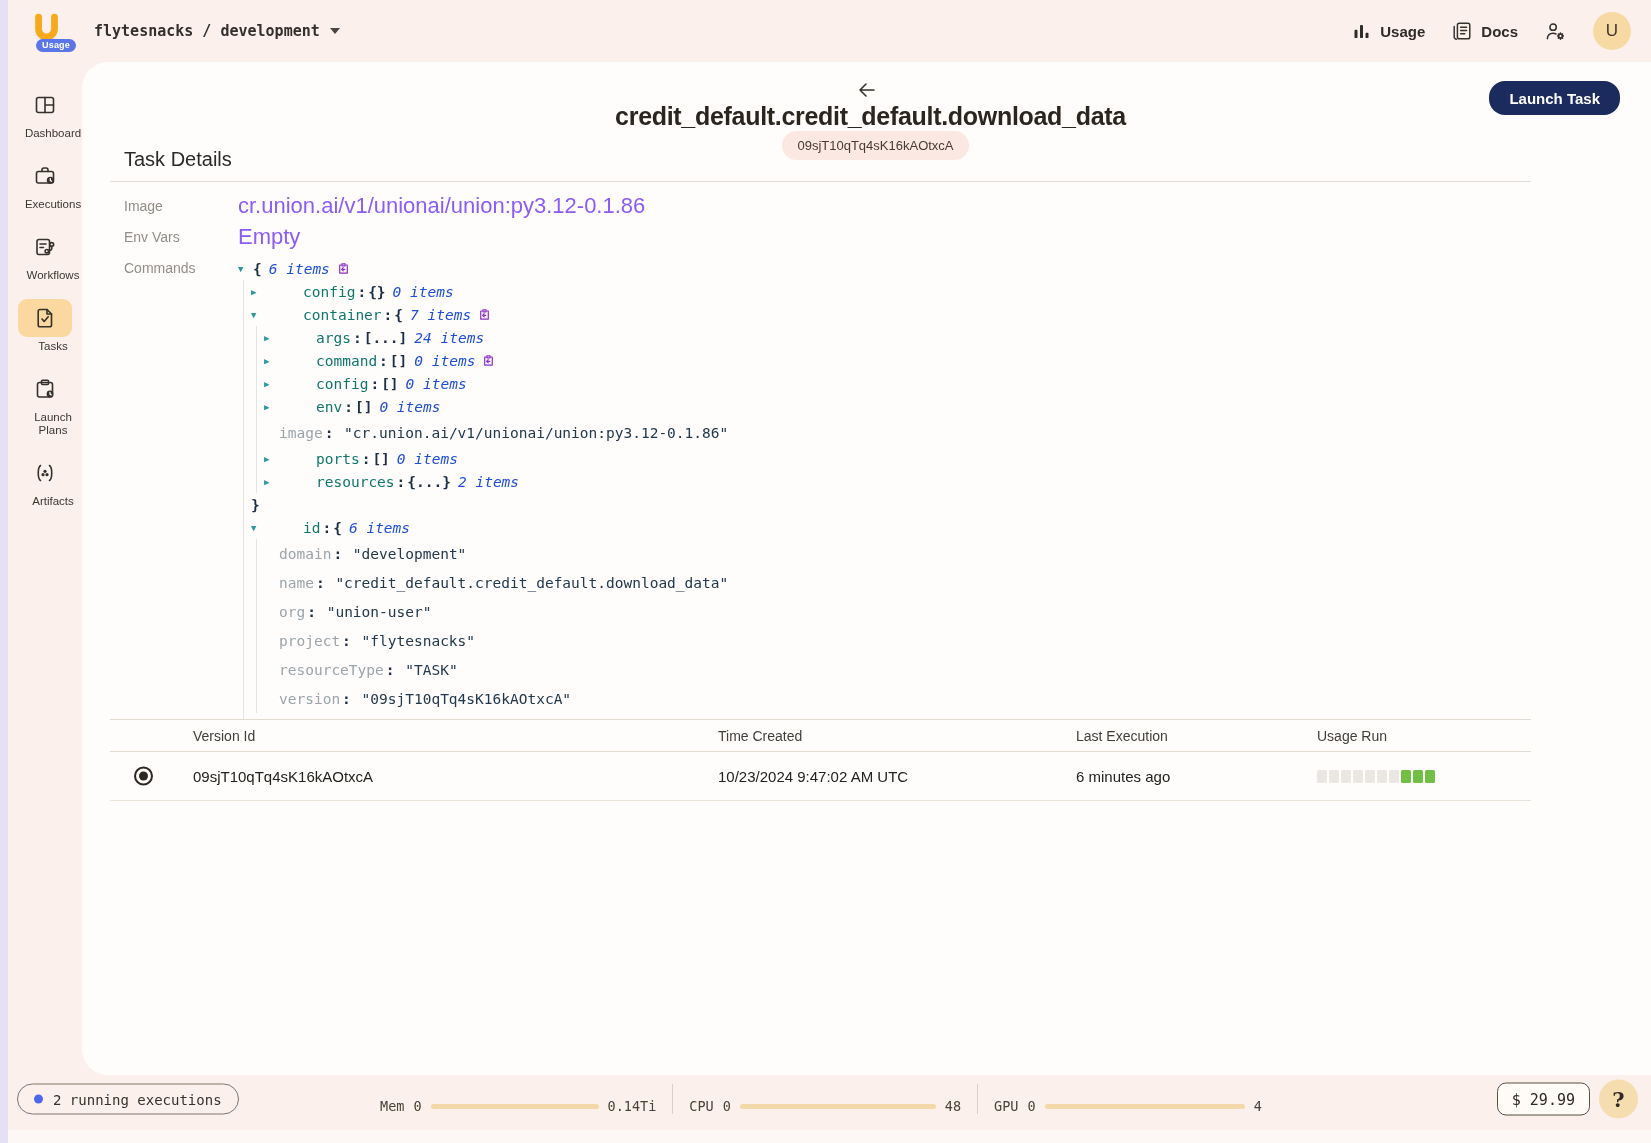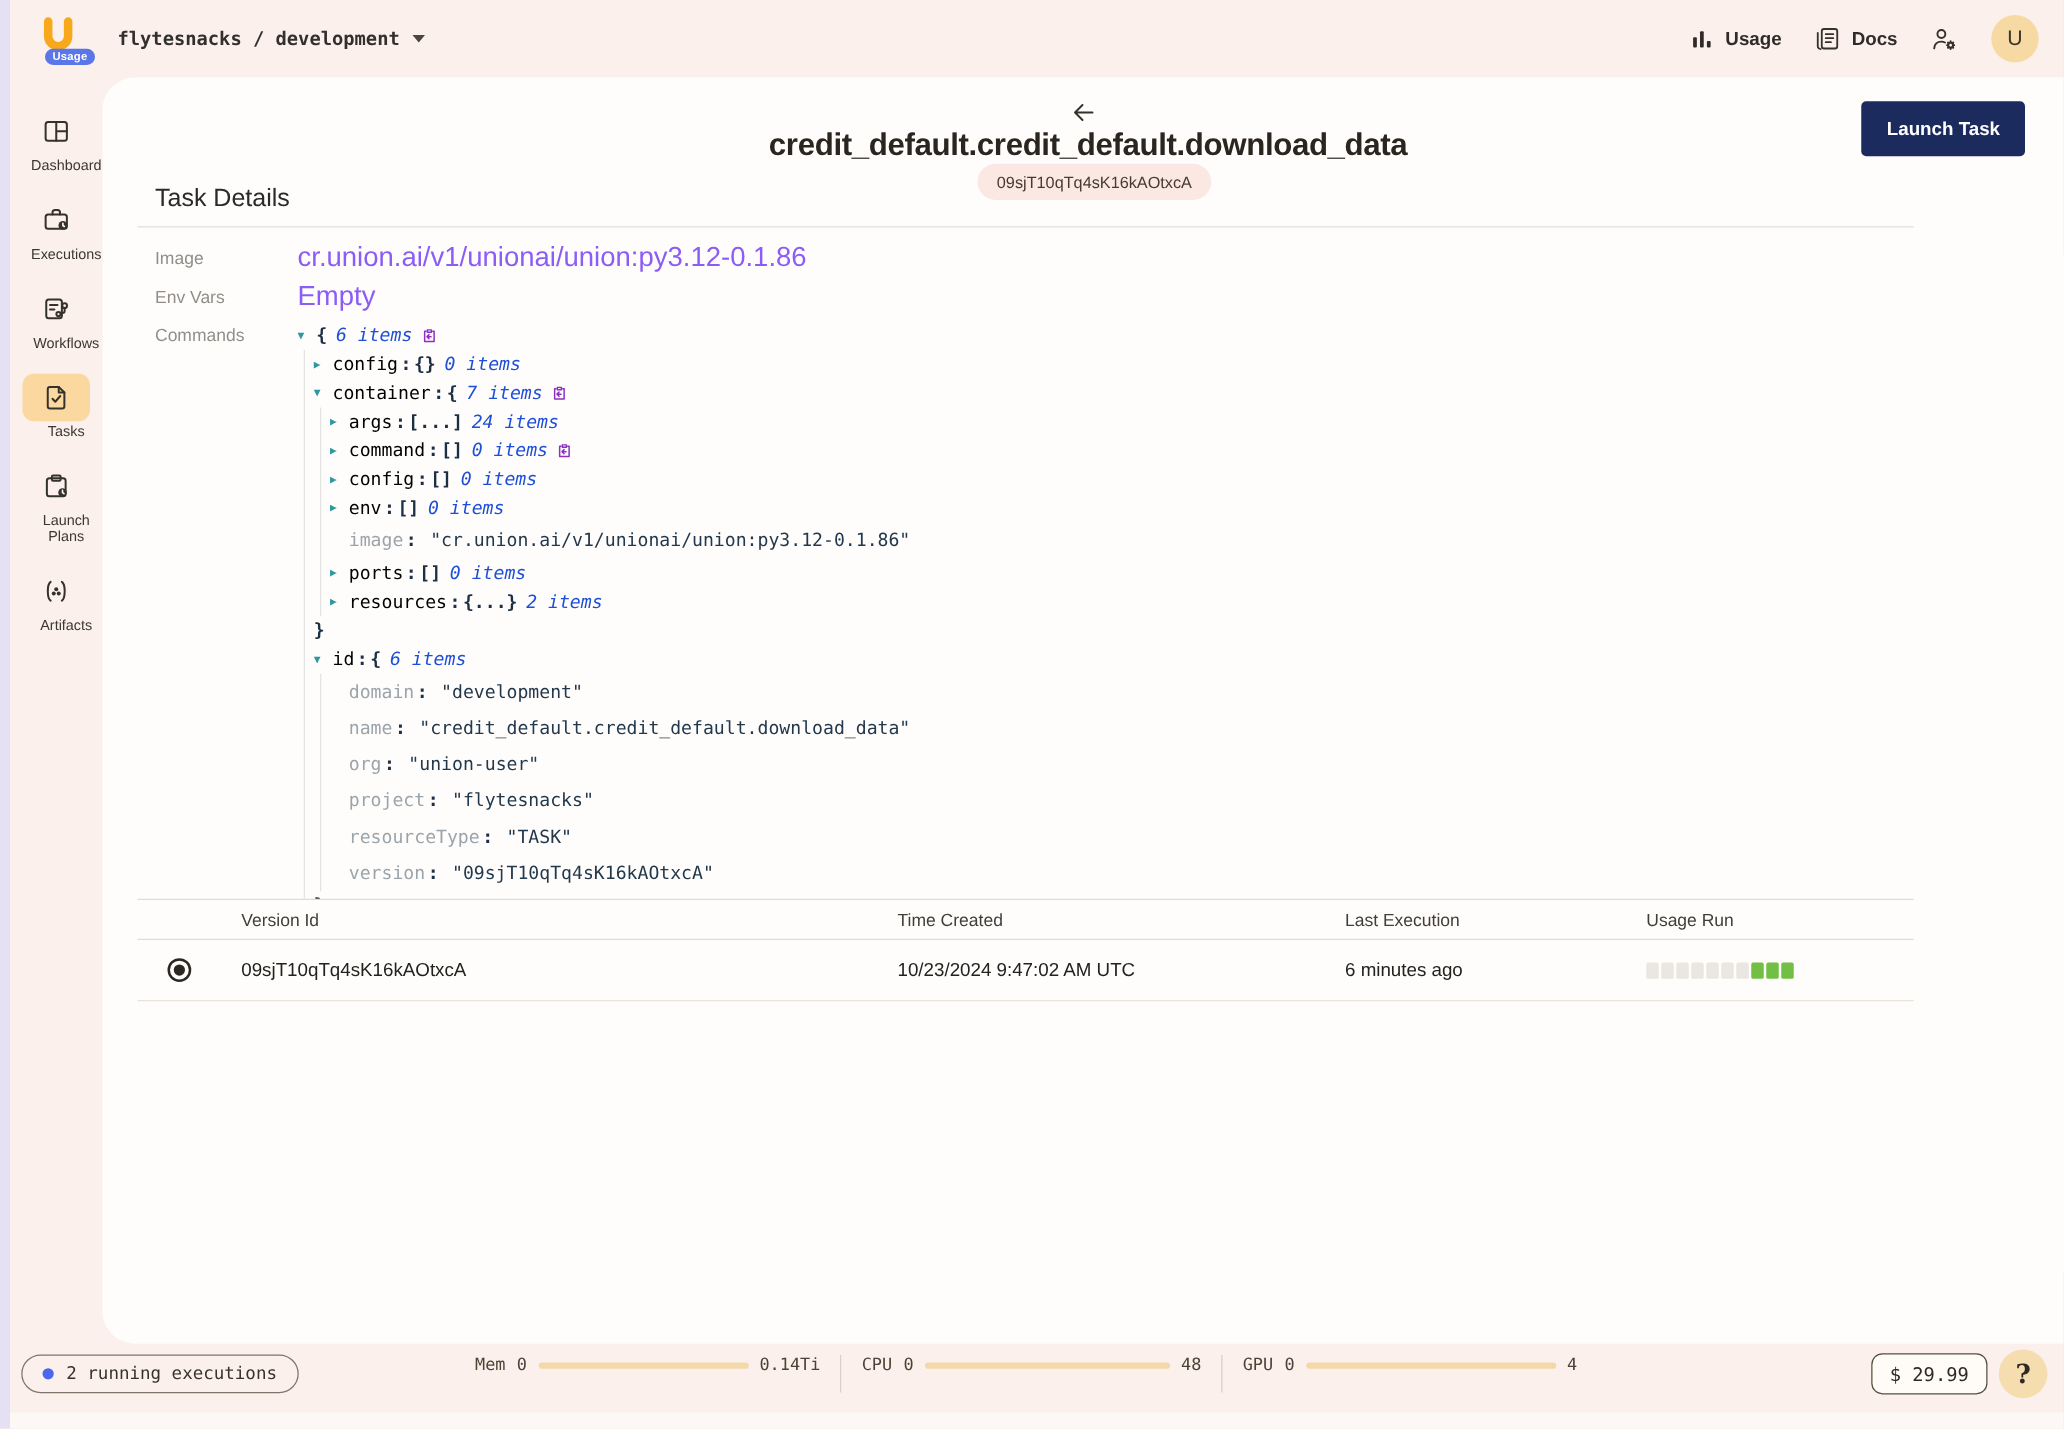--- a/index.html
+++ b/index.html
@@ -32,43 +32,43 @@
   .side-label { font-size:11.5px; color:#3b3731; line-height:13px; text-align:center; font-family:Liberation Sans, sans-serif;padding-left:16px; }
   .sicon { stroke:#35312b; fill:none; stroke-width:1.6; stroke-linecap:round; stroke-linejoin:round; }
 
   
   .card { position:absolute; left:82px; top:62px; right:0; bottom:68px; background:#fffdfb; border-top-left-radius:26px; border-bottom-left-radius:26px; }
 
   .page-header { position:relative; margin:16px 24px 0 24px; height:46px; display:flex; align-items:center;flex-direction:column; }
   .back-btn { width:30px; height:30px; background:transparent; border:none; cursor:pointer; display:flex; align-items:center; justify-content:center; }
   .page-title { font-size:25px; font-weight:bold; color:#2b2520; letter-spacing:-0.3px; margin-left:8px; white-space:nowrap; }
   .ver-badge { margin-left:18px; background:#fbe8e2; border-radius:15px; padding:7px 15px; font-size:13px; color:#453b33; white-space:nowrap; }
-  .launch-btn { position:absolute; right:7px; top:3px; height:44px; padding:0 20px; background:#1c2b5e; color:#fff;
-    font-size:15px; font-weight:bold; border:none; border-radius:4px; cursor:pointer; font-family:"Liberation Sans", sans-serif; }
+  .launch-btn { position:absolute; right:7px; top:3px; height:34px; padding:0 20px; background:#1c2b5e; color:#fff;
+    font-size:15px; font-weight:bold; border:none; border-radius:16px; cursor:pointer; font-family:"Liberation Sans", sans-serif; }
 
   .section-title { font-size:20px; font-weight:500; color:#2b2a28; margin:24px 0 10px 42px; }
   .hdiv { height:1px; background:#e4ddd7; margin:0 120px 0 28px; }
 
   .fields { margin-left:42px; margin-top:8px; }
   .field-row { display:flex; }
   .field-row.r1, .field-row.r2 { height:31px; align-items:center; }
   .field-label { width:114px; flex:none; font-size:14px; color:#918e8a; }
   .field-value { font-size:22px; color:#8b5cf6; }
   .field-row.r3 { margin-top:5px; }
   .field-row.r3 .field-label { padding-top:3px; }
 
   
   .tree { position:relative; max-height:462px; overflow:hidden; font-family:"DejaVu Sans Mono", monospace; font-size:14.5px; }
   .jrow { height:23px; display:flex; align-items:center; white-space:nowrap; }
   .jrow.leaf { height:29px; }
   .jrow.ind1 { padding-left:13px; }
   .jrow.ind2 { padding-left:26px; }
   .jarrow { width:15px; flex:none; font-size:9px; color:#2e98a2; cursor:pointer; }
   .jarrow.empty { cursor:default; }
-  .jkey.nodekey { color:#000000; }
+  .jkey.nodekey { color:#0f766e;margin-left:37px; }
   .jkey.leafkey { color:#9aa4ab; }
   .jcolon { color:#1c2f45; font-weight:bold; margin:0 2px; }
   .jpunct { color:#1c2f45; font-weight:bold; }
   .jcount { color:#1d4ed8; font-style:italic; margin-left:7px; }
   .jvalue { color:#22384d; }
   .jcopy { margin-left:7px; display:inline-flex; cursor:pointer; }
   .guide { position:absolute; width:1px; background:#e4e4e2; }
   .guide.g1 { left:5px;  top:23px;  height:439px; }
   .guide.g2 { left:18px; top:69px;  height:167px; }
   .guide.g3 { left:18px; top:282px; height:174px; }
@@ -86,21 +86,21 @@
   .runbar span { width:10px; height:13px; border-radius:1.5px; cursor:pointer; }
   .runbar .ok { background:#71bf44; }
   .runbar .na { background:#eae6e2; }
 
   
   .statusbar { position:absolute; left:8px; right:0; bottom:13px; height:62px; }
   .run-pill { position:absolute; left:9px; top:50%; transform:translateY(-50%); height:31px; display:flex; align-items:center; gap:10px;
     border:1px solid #7d766a; border-radius:16px; padding:0 16px; cursor:pointer; background:transparent;
     font-family:"DejaVu Sans Mono", monospace; font-size:14px; color:#36322a; }
   .run-dot { width:9px; height:9px; border-radius:50%; background:#4b67ee; }
-  .meters { position:absolute; left:372px; top:50%; transform:translateY(-50%); display:flex; align-items:flex-start; gap:16px;
+  .meters { position:absolute; left:372px; top:50%; transform:translateY(-50%); display:flex; align-items:flex-end; gap:16px;
     font-family:"DejaVu Sans Mono", monospace; font-size:13.5px; color:#4a4336; }
   .meter { display:flex; align-items:center; gap:9px; }
   .m-bar { height:5px; border-radius:3px; background:#f3d9a9; display:inline-block; }
   .m-bar.m1 { width:168px; } .m-bar.m2 { width:196px; } .m-bar.m3 { width:200px; }
   .m-sep { width:1px; height:30px; background:#d9d0c6; }
   .cost-group { position:absolute; right:13px; top:50%; transform:translateY(-50%); display:flex; align-items:center; gap:9px; }
   .cost-pill { height:33px; padding:0 14px; border:1.5px solid #55503f; border-radius:9px; background:#fffbf6; cursor:pointer;
     font-family:"DejaVu Sans Mono", monospace; font-size:15px; color:#2f2a23;margin-left:28px; }
   .help-button { width:39px; height:39px; border-radius:50%; background:#f6ddb0; border:none; cursor:pointer;
     font-size:21px; font-weight:bold; color:#2f2a24; font-family:"DejaVu Serif", serif; }

